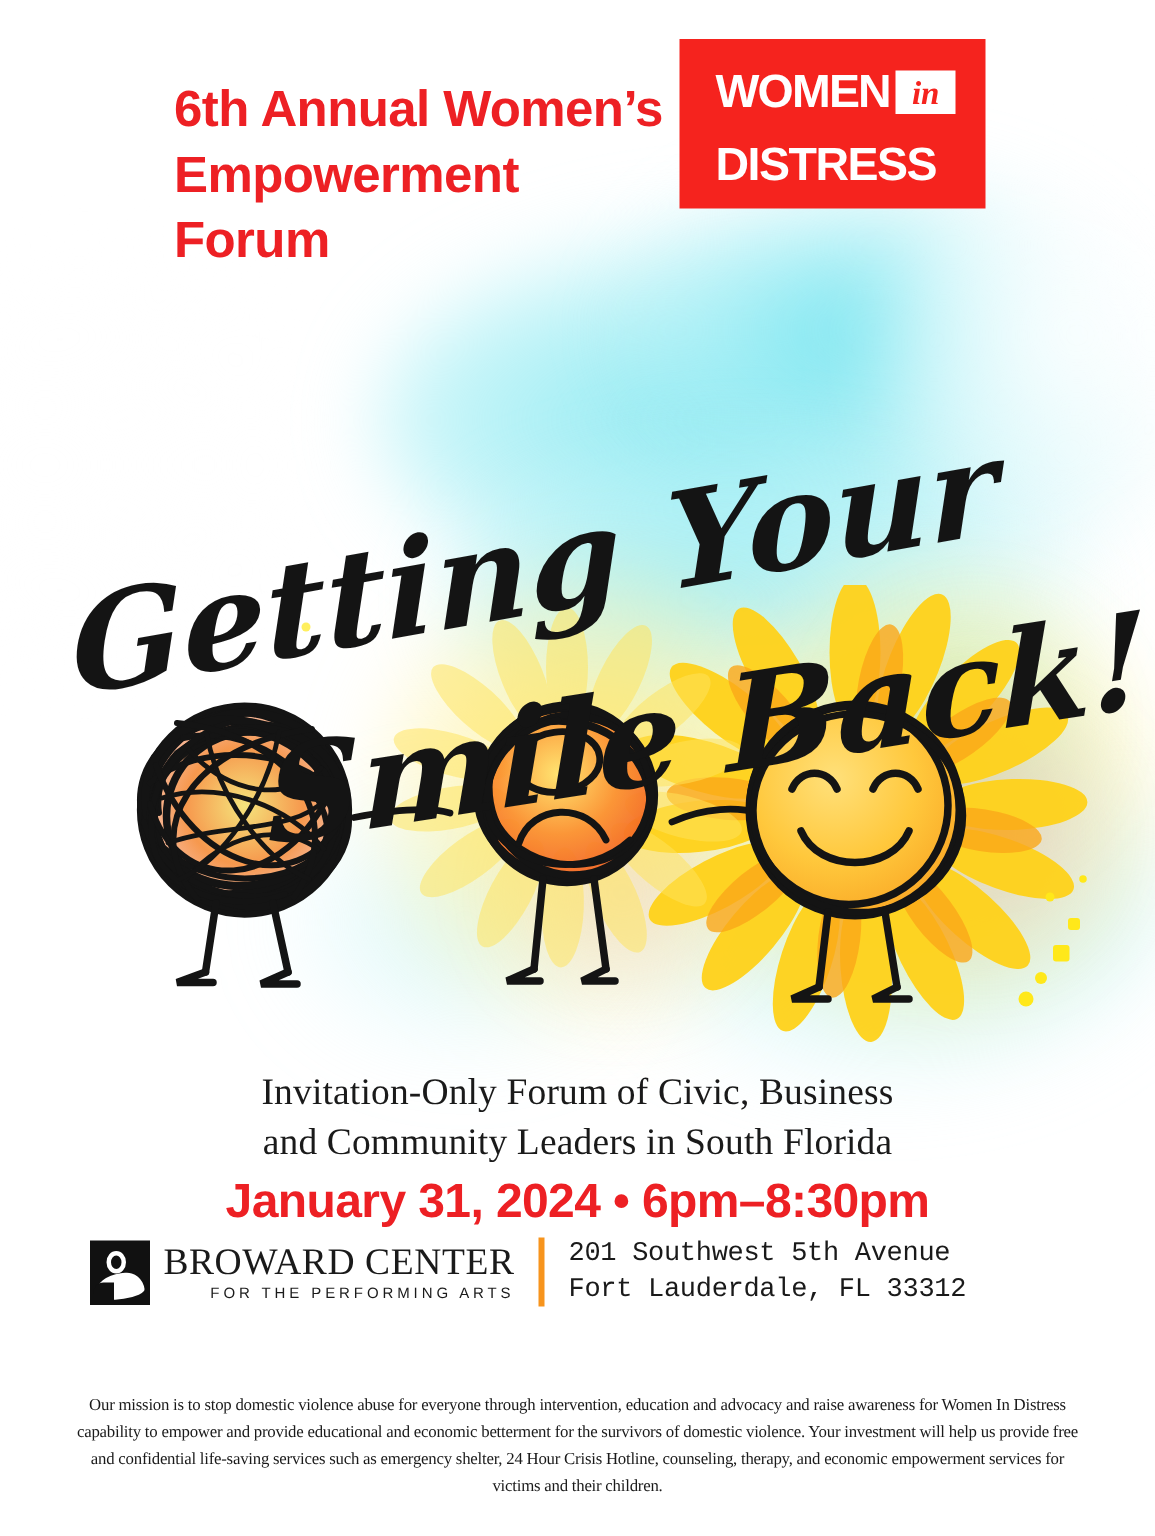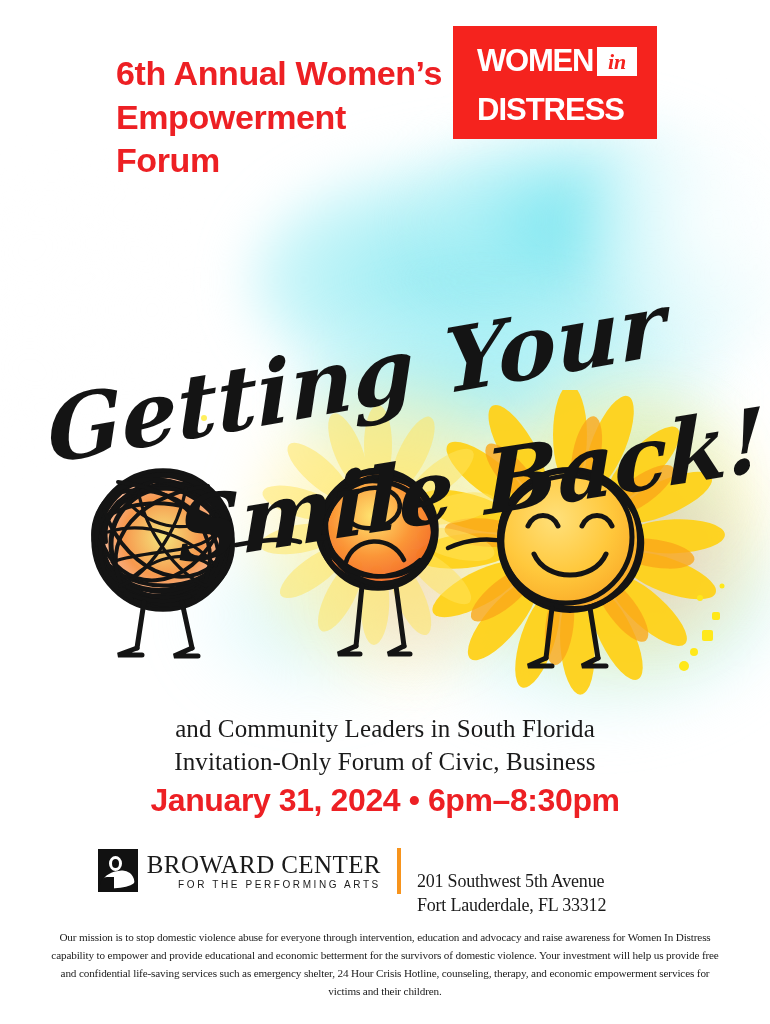--- a/index.html
+++ b/index.html
@@ -211,27 +211,26 @@
     margin-top: 2px;
     text-align: right;
   }
   .venue-divider {
     width: 4px; height: 46px;
     background: #F7941D;
     margin: 0 16px;
     flex: 0 0 auto;
   }
   .venue-address {
-    font-family: Liberation Serif, serif;
+    font-family: Liberation Mono, monospace;
     font-size: 18px;
     line-height: 1.35;
     color: #1a1a1a;
     text-align: left;
     letter-spacing: -0.2px;
-    margin-top: 45px;
   }
 
   
   .mission {
     position: absolute; left: 50px; top: 928px; width: 670px;
     z-index: 6;
     text-align: center;
     font-family: Liberation Serif, serif;
     font-size: 11.2px;
     line-height: 1.62;
@@ -464,22 +463,22 @@
         <circle cx="694" cy="262" r="4"></circle>
         <circle cx="684" cy="276" r="5"></circle>
         <circle cx="722" cy="196" r="2.5"></circle>
         <circle cx="204" cy="28" r="3" opacity="0.7"></circle>
       </g>
     </svg>
   </div>
 
   <div class="details">
     <div class="subtitle">
+      <div>Invitation-Only Forum of Civic, Business</div>
       <div>and Community Leaders in South Florida</div>
-      <div>Invitation-Only Forum of Civic, Business</div>
     </div>
     <div class="datetime">January 31, 2024 • 6pm–8:30pm</div>
   </div>
 
   <div class="venue">
     <div class="venue-logo-mark">
       <div class="dot"></div>
       <div class="swoop"></div>
       <div class="swoop2"></div>
     </div>

